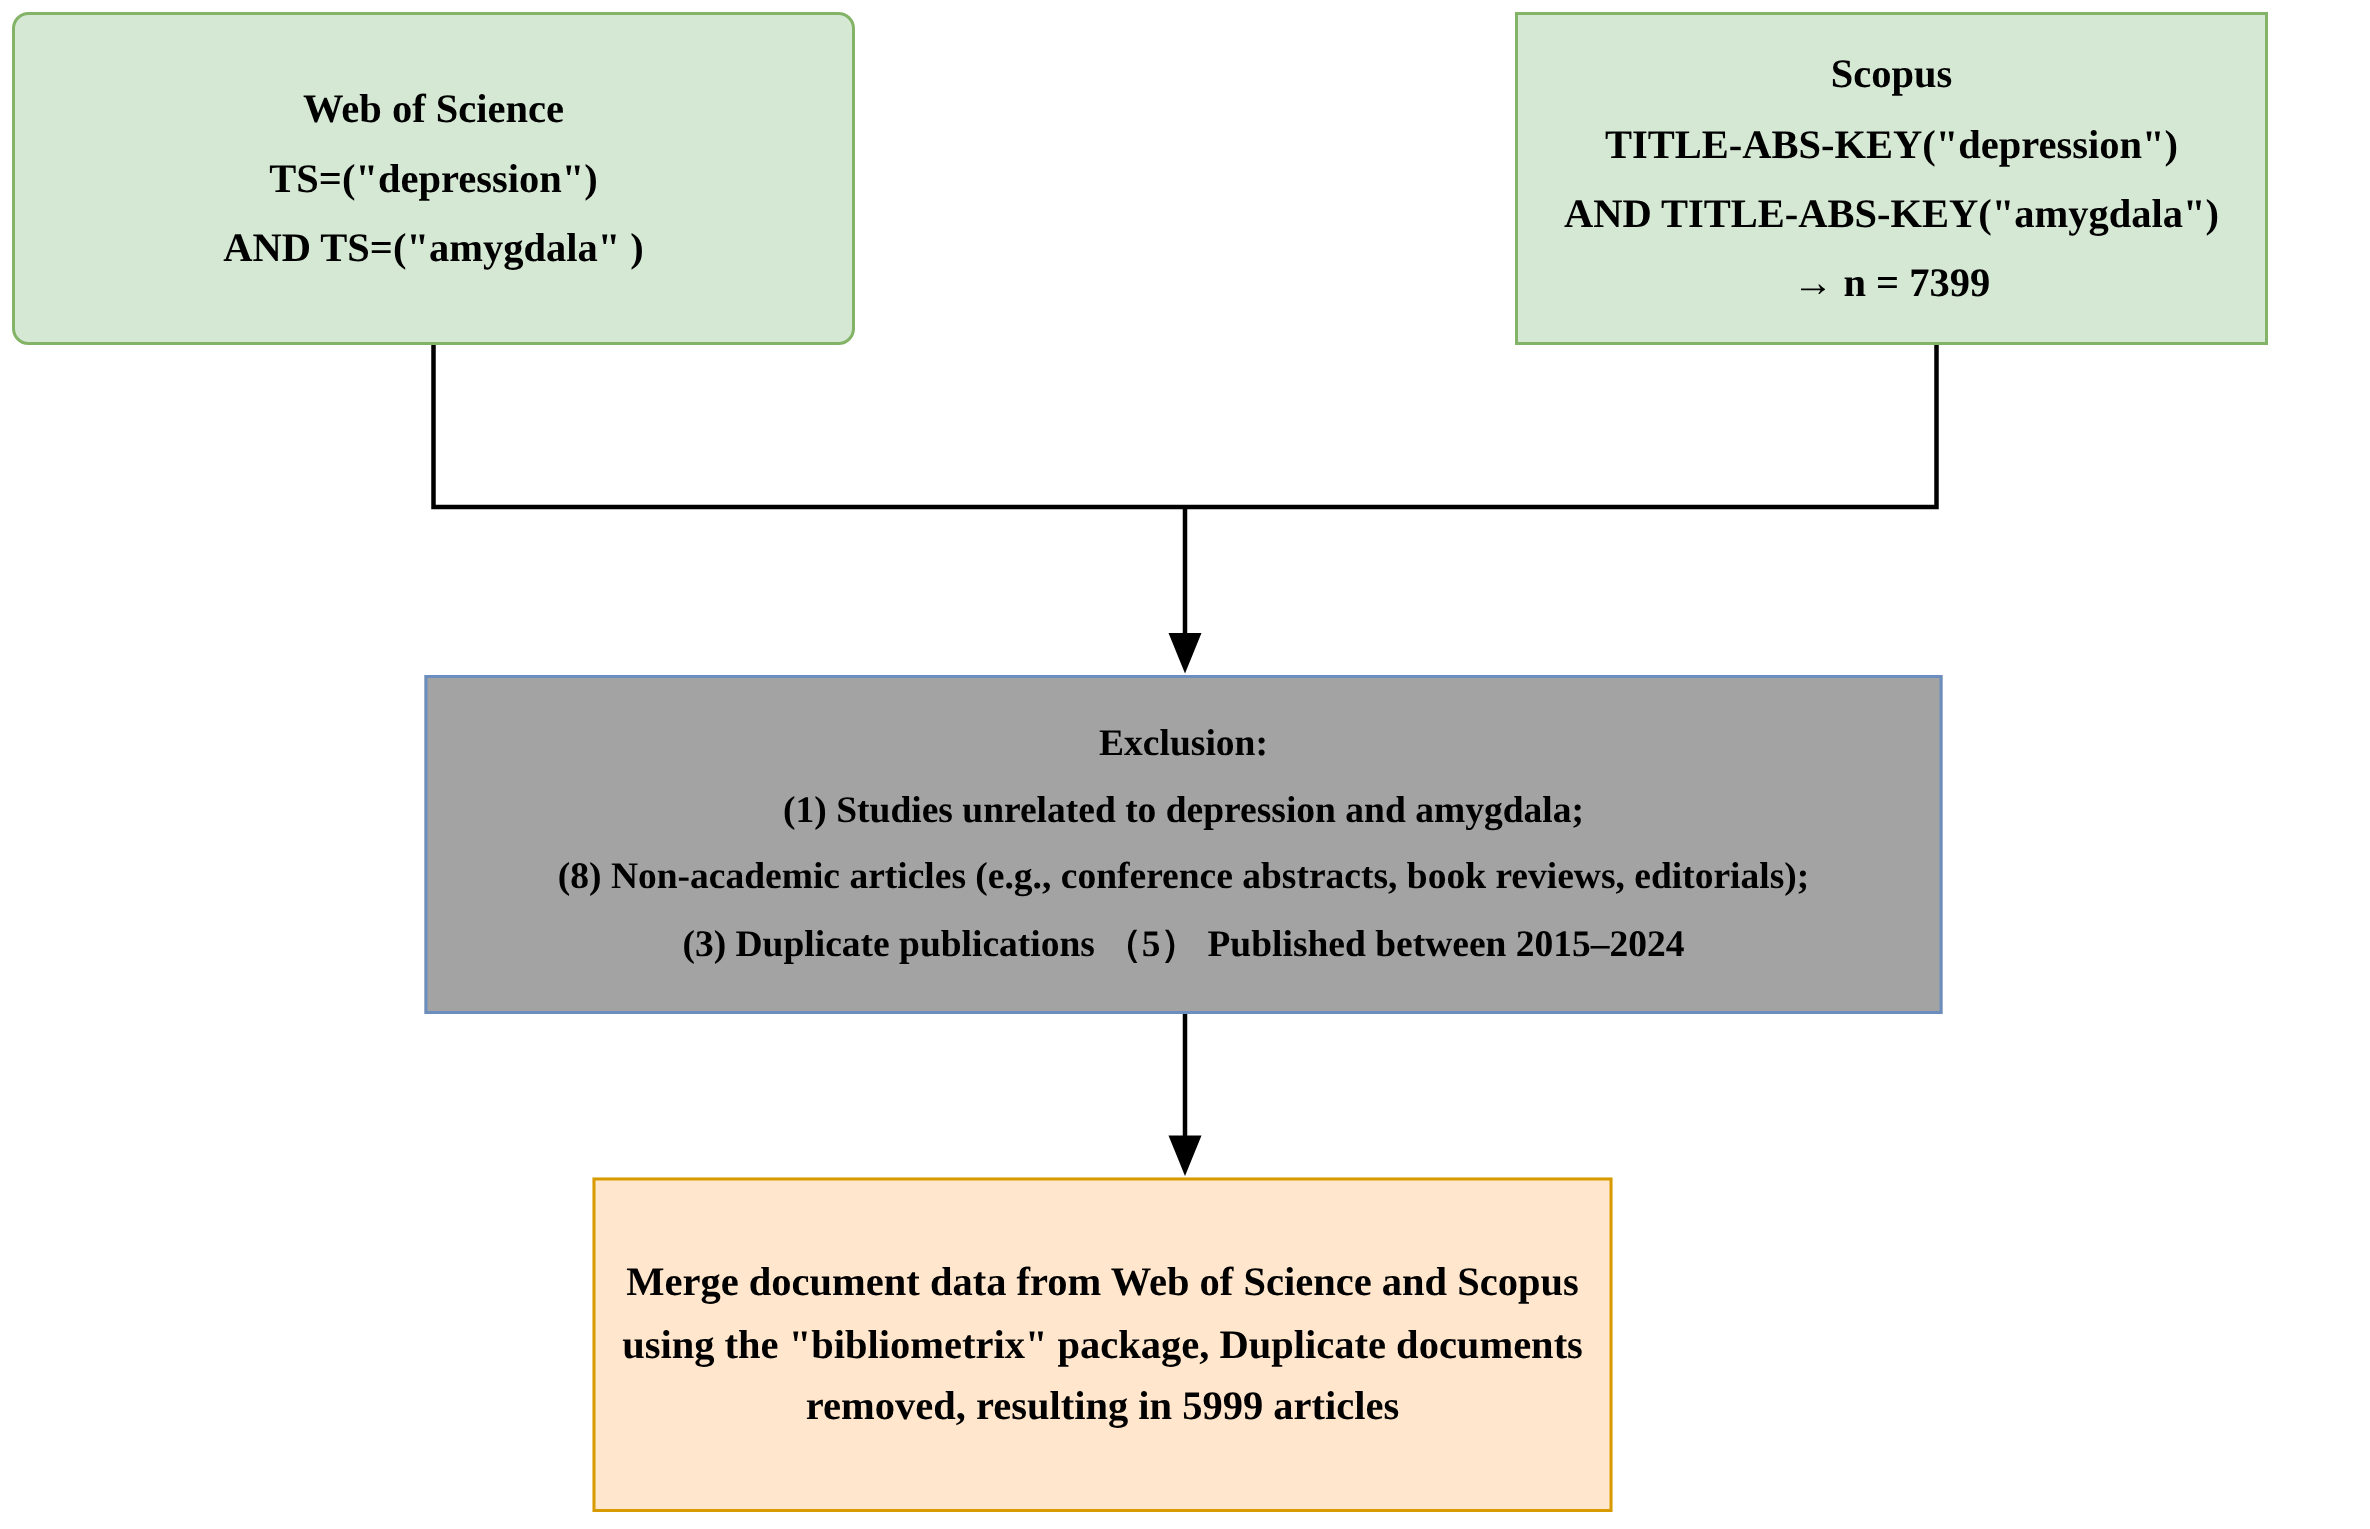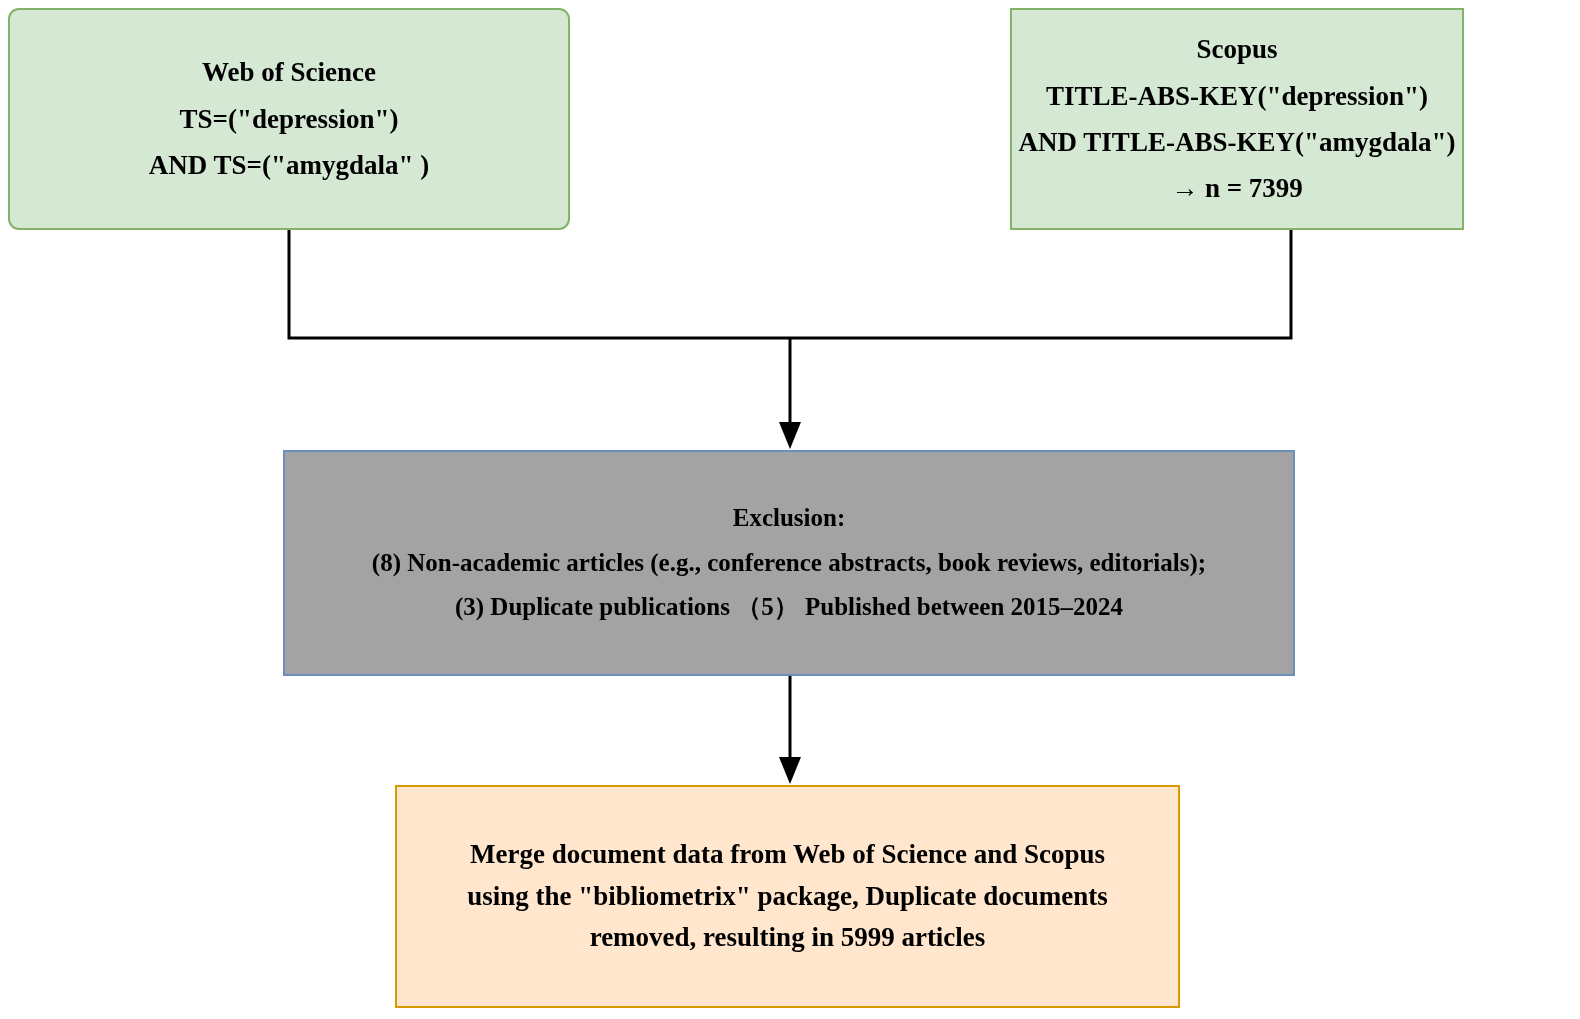--- a/index.html
+++ b/index.html
@@ -29,29 +29,29 @@
   }
   .box .line {
     width: 100%;
     white-space: nowrap;
   }
   .box-wos {
     left: 8px; top: 8px; width: 562px; height: 222px;
     font-size: 27px; line-height: 1.72;
   }
   .box-scopus {
-    left: 1010px; top: 8px; width: 454px; height: 222px;
+    left: 1010px; top: 8px; width: 502px; height: 222px;
     font-size: 27px; line-height: 1.72;
   }
   .box-exclusion {
     left: 283px; top: 450px; width: 1012px; height: 226px;
     font-size: 25px; line-height: 1.78;
   }
   .box-merge {
-    left: 395px; top: 785px; width: 785px; height: 223px;
+    left: 395px; top: 785px; width: 680px; height: 223px;
     font-size: 27px; line-height: 1.55;
   }
   .connectors {
     position: absolute;
     left: 0; top: 0;
     pointer-events: none;
   }
 </style>
 </head>
 <body>
@@ -74,20 +74,21 @@
 
   <div class="box box-scopus" style="background: rgb(213, 232, 212); border-color: rgb(130, 179, 102);">
     <div class="line">Scopus</div>
     <div class="line">TITLE-ABS-KEY("depression")</div>
     <div class="line">AND TITLE-ABS-KEY("amygdala")</div>
     <div class="line">→ n = 7399</div>
   </div>
 
   <div class="box box-exclusion" style="background: #a3a3a3; border-color: rgb(108, 142, 191);">
     <div class="line">Exclusion:</div>
+    <div class="line">(1) Studies unrelated to depression and amygdala;</div>
     <div class="line">(8) Non-academic articles (e.g., conference abstracts, book reviews, editorials);</div>
     <div class="line">(3) Duplicate publications （5） Published between 2015–2024</div>
   </div>
 
   <div class="box box-merge" style="background: rgb(255, 230, 204); border-color: rgb(215, 155, 0);">
     <div class="line">Merge document data from Web of Science and Scopus</div>
     <div class="line">using the "bibliometrix" package, Duplicate documents</div>
     <div class="line">removed, resulting in 5999 articles</div>
   </div>
 

